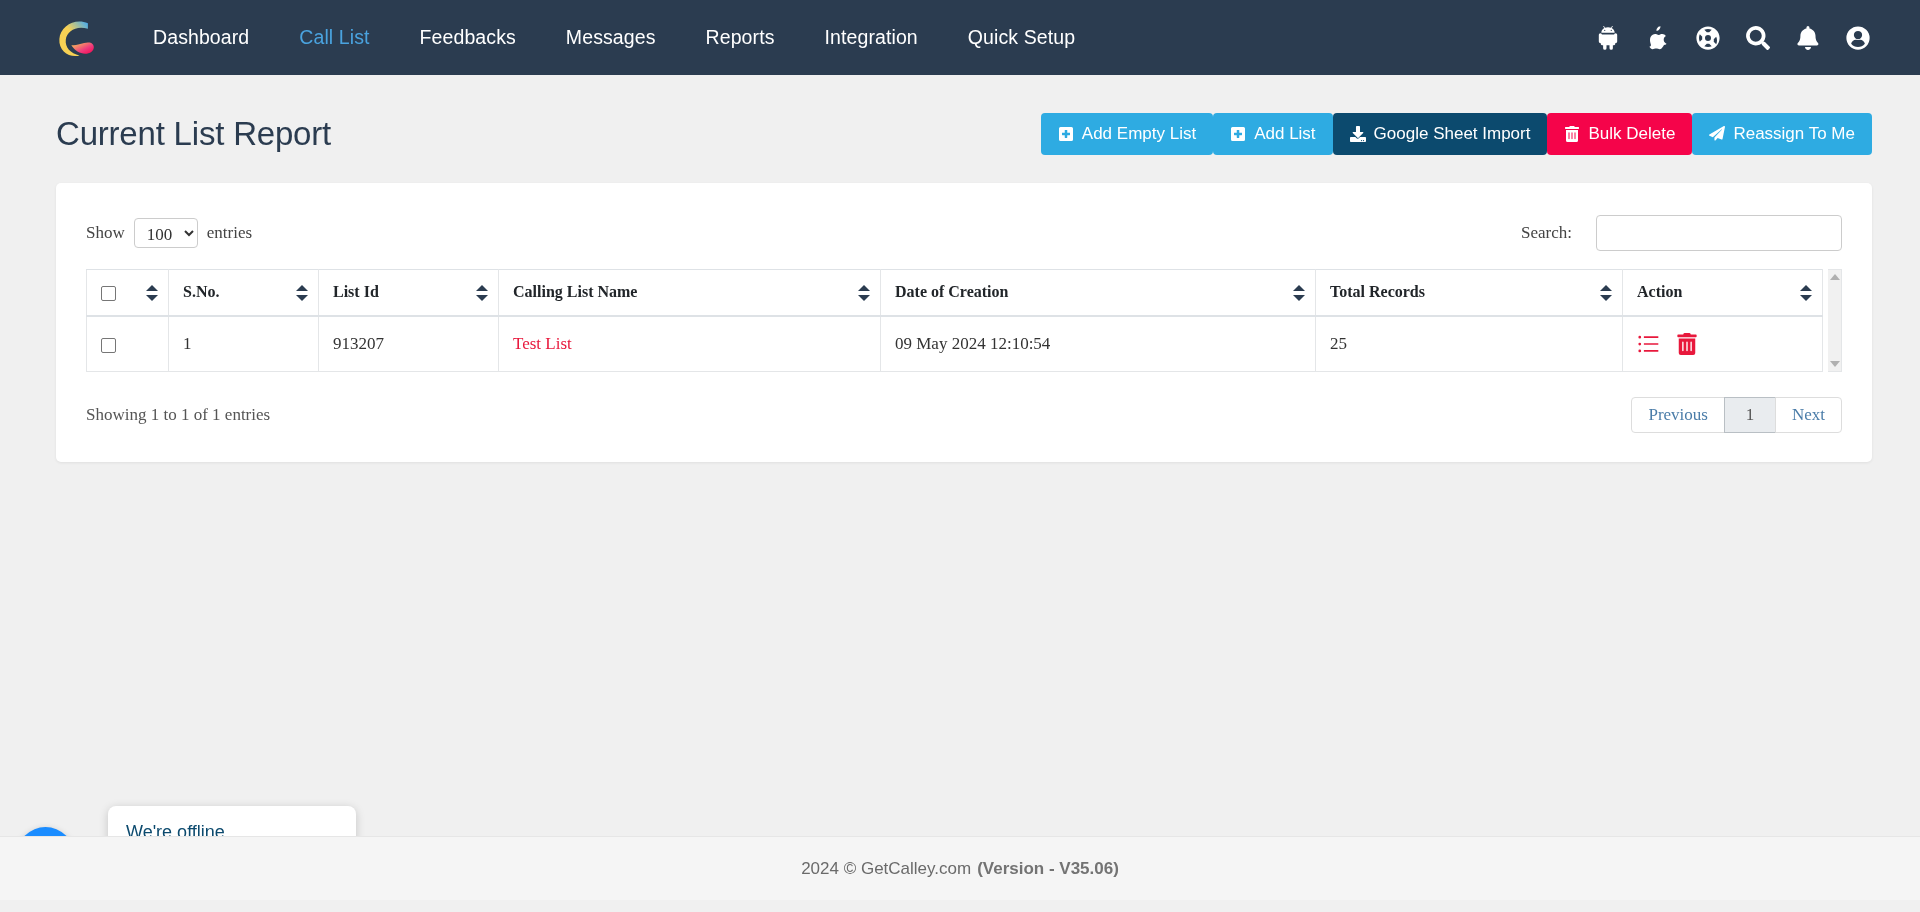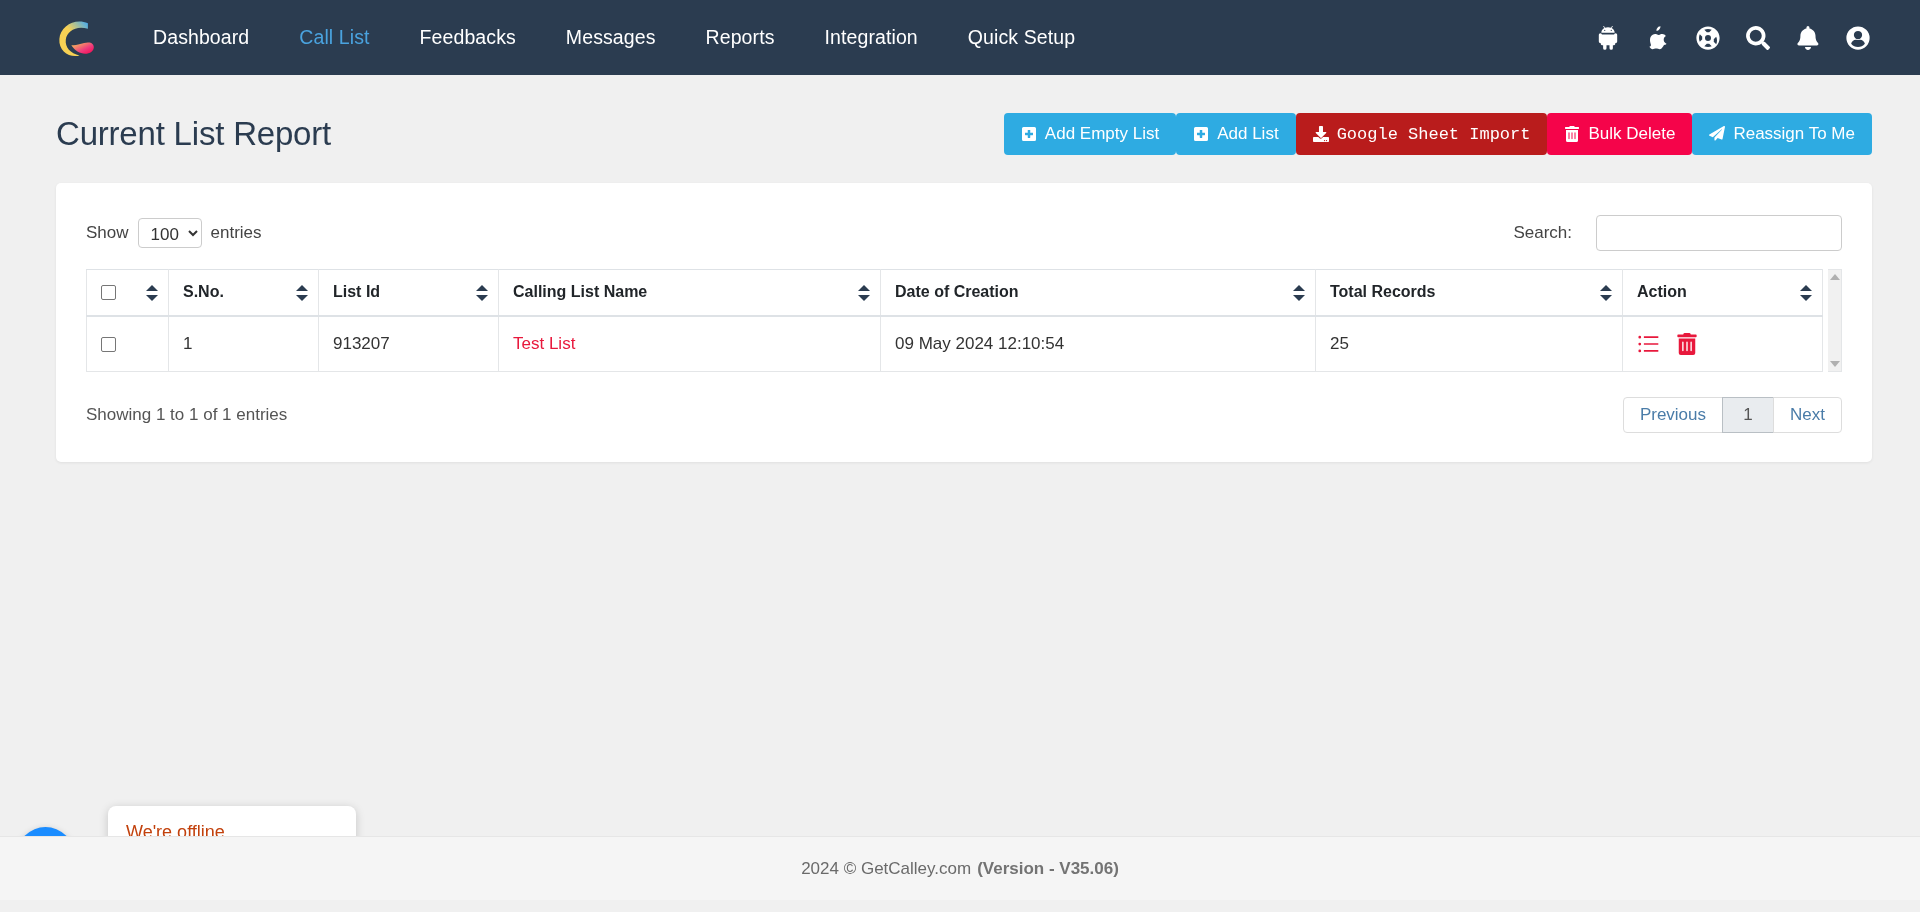--- a/index.html
+++ b/index.html
@@ -79,30 +79,31 @@
     color: #fff;
     font-size: 17px;
     font-family: inherit;
     padding: 0 17px;
     height: 42px;
     cursor: pointer;
     white-space: nowrap;
   }
   .btn svg { width: 16px; height: 16px; fill: currentColor; display:block; }
   .btn-blue  { background: #2eabe2; }
-  .btn-green { background: #b91c1c; font-family: Liberation Mono, monospace; }
+  .btn-green { background: #0c4a6e; }
   .btn-pink  { background: #f5044a; }
 
   
   .card {
     margin: 12px 48px 0 56px;
     background: #ffffff;
     border-radius: 5px;
     box-shadow: 0 1px 3px rgba(0,0,0,.07);
     padding: 28px 30px 26px 30px;
+    font-family: Liberation Serif, serif;
   }
   .card-top {
     display: flex;
     align-items: center;
     height: 44px;
     margin-bottom: 14px;
   }
   .show-entries {
     display: flex;
     align-items: center;
@@ -301,21 +302,21 @@
   }
   .chat-tip:before {
     content: "";
     position: absolute;
     left: -8px; top: 34px;
     width: 0; height: 0;
     border-top: 9px solid transparent;
     border-bottom: 9px solid transparent;
     border-right: 9px solid #fff;
   }
-  .chat-tip .t1 { font-size: 18px; color: #c2410c; margin-bottom: 6px; }
+  .chat-tip .t1 { font-size: 18px; color: #0c4a6e; margin-bottom: 6px; }
   .chat-tip .t2 { font-size: 17px; color: #666; }
 </style>
 </head>
 <body>
 
 <div class="navbar">
   <span class="brand">
     <svg viewBox="0 0 100 100" width="46" height="46">
       <defs>
         <linearGradient id="lg" x1="1" y1="0" x2="0" y2="1">

